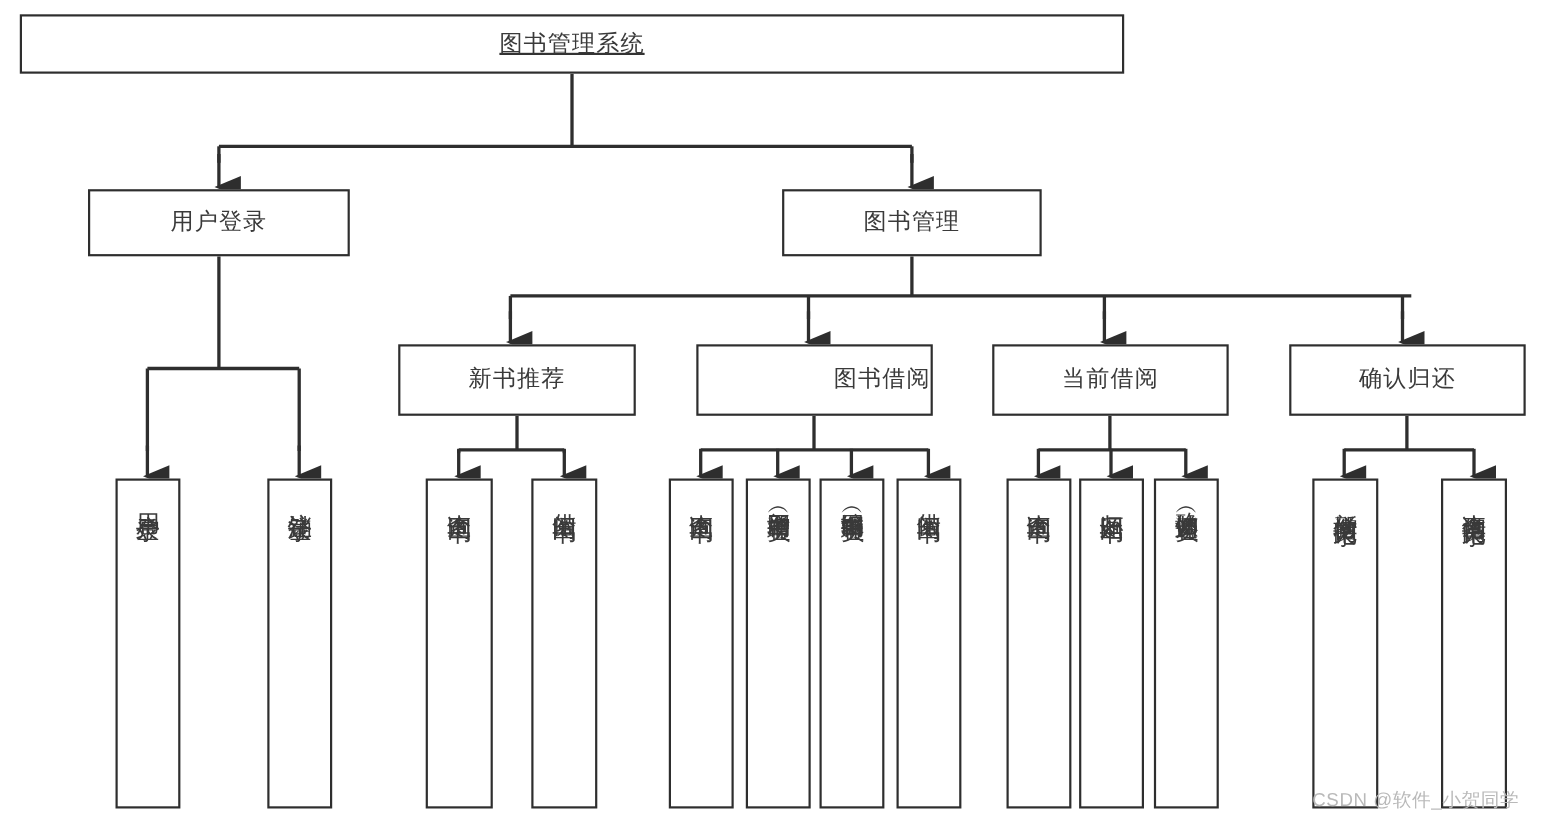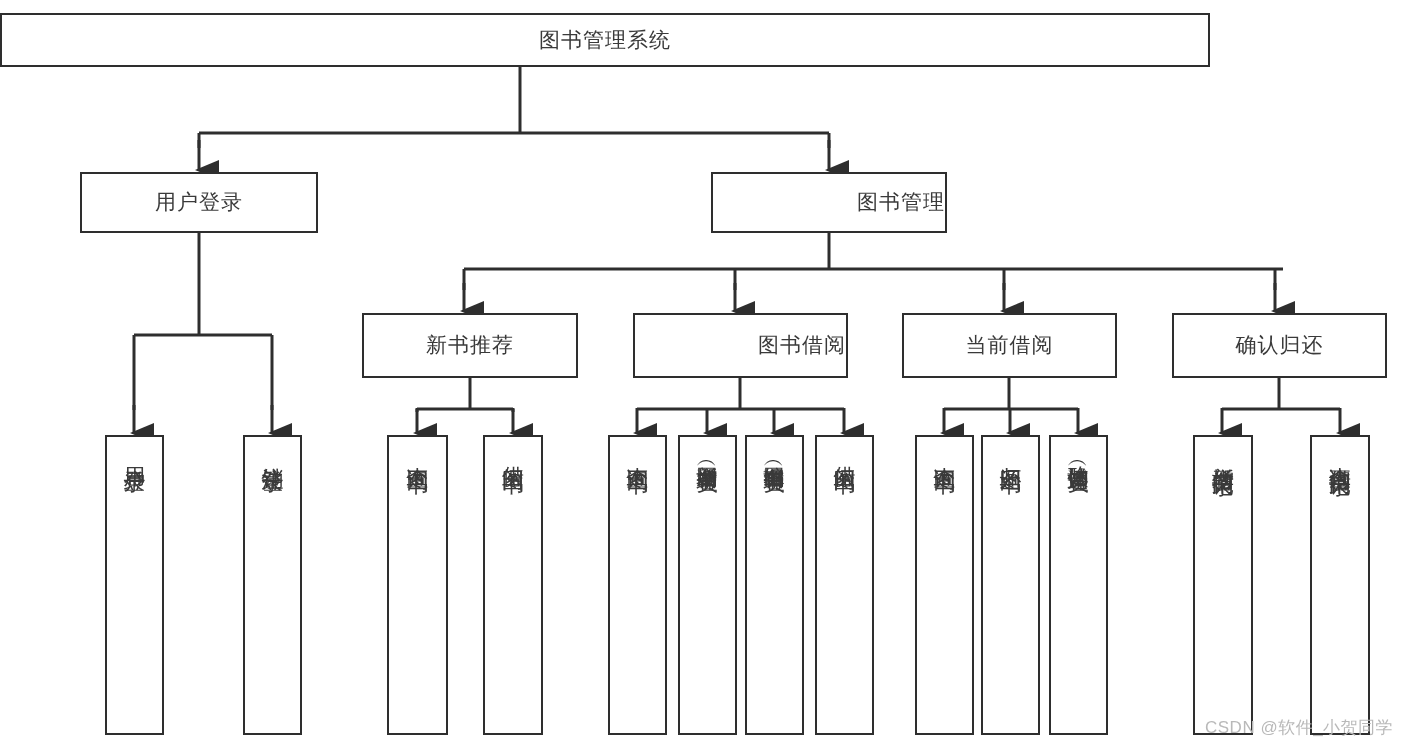--- a/index.html
+++ b/index.html
@@ -59,21 +59,20 @@
   .node.vertical.tall-text .node-label {
     font-size: 21px;
     letter-spacing: 1px;
   }
   .watermark {
     position: absolute;
     font-size: 17px;
     color: #b9b9b9;
     white-space: nowrap;
     letter-spacing: 0.5px;
-    padding-left: 12px;
   }
 </style>
 </head>
 <body>
 
 <div id="canvas">
 
   <svg id="diagram-svg" viewBox="0 0 1405 747" xmlns="http://www.w3.org/2000/svg">
     <defs>
       <marker id="arrow" viewBox="0 0 12 12" refX="6" refY="10" markerWidth="8" markerHeight="10" orient="auto-start-reverse">
@@ -142,28 +141,28 @@
     </g>
 
     <g stroke="#2e2e2e" stroke-width="3" fill="none">
       <path d="M 1279 378 L 1279 409"></path>
       <path d="M 1222 409 L 1340 409"></path>
       <path d="M 1222 408 L 1222 433" marker-end="url(#arrow)"></path>
       <path d="M 1340 408 L 1340 433" marker-end="url(#arrow)"></path>
     </g>
   </svg>
 
-  <div class="node horizontal" style="left:0; top:13px; width:1210px; height:54px;">
+  <div class="node horizontal" style="left:18px; top:13px; width:1004px; height:54px;text-decoration:underline;">
     <span class="node-label">图书管理系统</span>
   </div>
 
   <div class="node horizontal" style="left:80px; top:172px; width:238px; height:61px;">
     <span class="node-label">用户登录</span>
   </div>
-  <div class="node horizontal" style="left:711px; top:172px; width:236px; height:61px;justify-content:flex-end;">
+  <div class="node horizontal" style="left:711px; top:172px; width:236px; height:61px;">
     <span class="node-label">图书管理</span>
   </div>
 
   <div class="node horizontal" style="left:362px; top:313px; width:216px; height:65px;">
     <span class="node-label">新书推荐</span>
   </div>
   <div class="node horizontal" style="left:633px; top:313px; width:215px; height:65px;justify-content:flex-end;">
     <span class="node-label">图书借阅</span>
   </div>
   <div class="node horizontal" style="left:902px; top:313px; width:215px; height:65px;">

